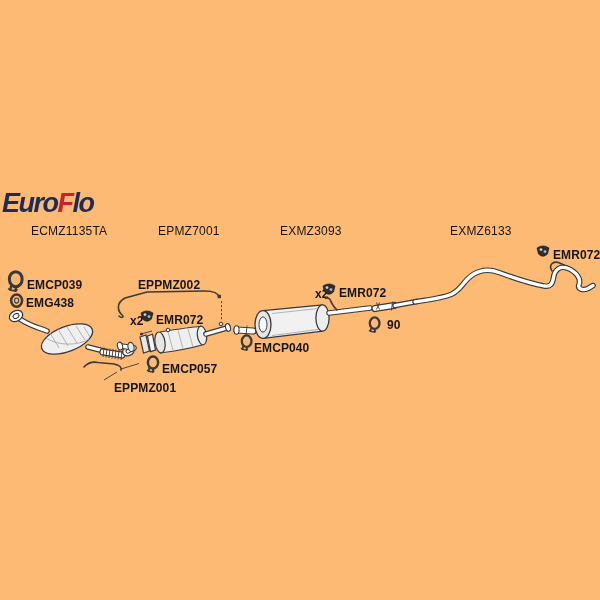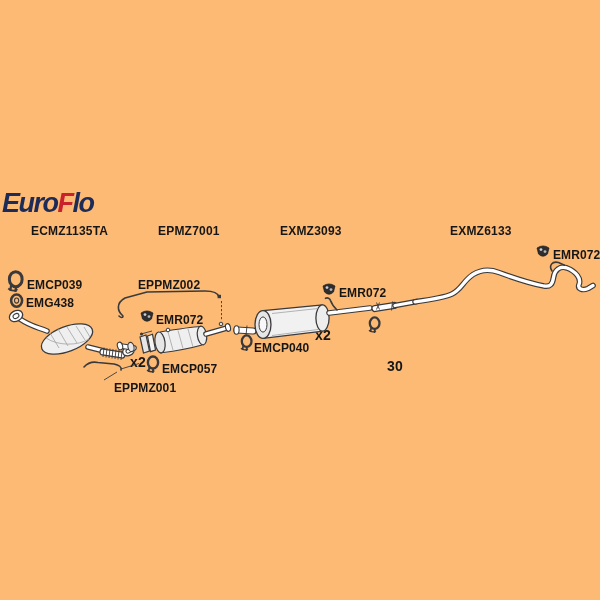--- a/index.html
+++ b/index.html
@@ -13,27 +13,27 @@
     font-family:"Liberation Sans", sans-serif;color:#161616;padding-left:47px;
   }
   .logo{
     position:absolute;left:2px;top:190px;
     font-style:italic;font-weight:bold;font-size:27px;letter-spacing:-1.5px;
     line-height:1;white-space:nowrap;
   }
   .logo .navy{color:var(--brand-navy);}
   .logo .red{color:var(--brand-red);}
   .hdr{
-    position:absolute;top:224px;font-weight:bold;font-size:12px;letter-spacing:.2px;
+    position:absolute;top:224px;font-weight:normal;font-size:12px;letter-spacing:.2px;
     white-space:nowrap;
   }
   .plabel{
     position:absolute;font-weight:bold;font-size:12px;letter-spacing:.1px;white-space:nowrap;
   }
-  .qty{font-size:14px;margin-top:40px;}
+  .qty{font-size:12px;}
   svg.art{position:absolute;left:0;top:0;}
   
   .ln{fill:none;stroke:var(--line);stroke-width:1.2px;}
   .pipe-o{fill:none;stroke:var(--line);stroke-width:5.6px;stroke-linecap:round;stroke-linejoin:round;}
   .pipe-i{fill:none;stroke:#ffffff;stroke-width:3.3px;stroke-linecap:round;stroke-linejoin:round;}
   .pipe-oL{fill:none;stroke:var(--line);stroke-width:7.2px;stroke-linecap:round;stroke-linejoin:round;}
   .pipe-iL{fill:none;stroke:#ffffff;stroke-width:4.8px;stroke-linecap:round;stroke-linejoin:round;}
   .thin{fill:none;stroke:var(--line);stroke-width:1.6px;stroke-linecap:round;stroke-linejoin:round;}
   .hair{fill:none;stroke:var(--line);stroke-width:0.9px;}
   .hatch{fill:none;stroke:#a2a2a2;stroke-width:0.8px;}
@@ -56,21 +56,21 @@
   <div class="plabel" style="left:27px;top:278px">EMCP039</div>
   <div class="plabel" style="left:26px;top:296px">EMG438</div>
   <div class="plabel" style="left:138px;top:278px">EPPMZ002</div>
   <div class="plabel qty" style="left:130px;top:314px">x2</div>
   <div class="plabel" style="left:156px;top:313px">EMR072</div>
   <div class="plabel" style="left:162px;top:362px">EMCP057</div>
   <div class="plabel" style="left:114px;top:381px">EPPMZ001</div>
   <div class="plabel" style="left:254px;top:341px">EMCP040</div>
   <div class="plabel qty" style="left:315px;top:287px">x2</div>
   <div class="plabel" style="left:339px;top:286px">EMR072</div>
-  <div class="plabel qty" style="left:387px;top:318px">30</div>
+  <div class="plabel qty" style="left:387px;top:318px">90</div>
   <div class="plabel" style="left:553px;top:248px">EMR072</div>
 
   <svg class="art" width="600" height="600" viewBox="0 0 600 600">
     <defs>
       <g id="mount">
         <path d="M1,3 Q7,-1.2 13,3 L11.5,9 Q7,13.6 2.5,9 Z" fill="#2e2e30" stroke="#111" stroke-width="0.6"></path>
         <circle cx="5" cy="4.6" r="1.4" fill="#cfcfcf"></circle>
         <circle cx="9" cy="6.6" r="1.4" fill="#b9b9b9"></circle>
       </g>
       <g id="clamp">

